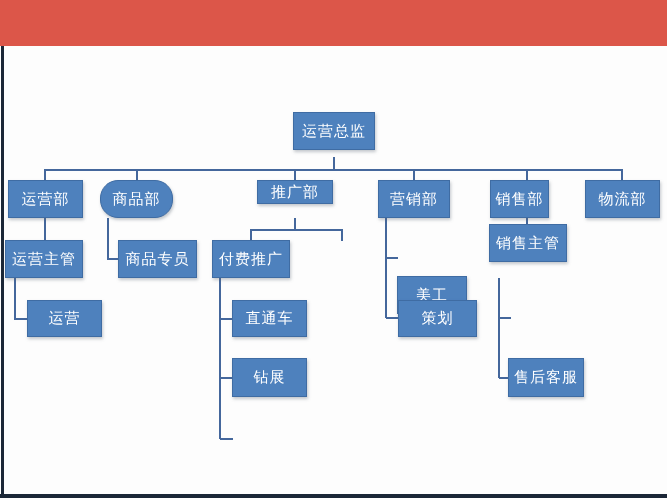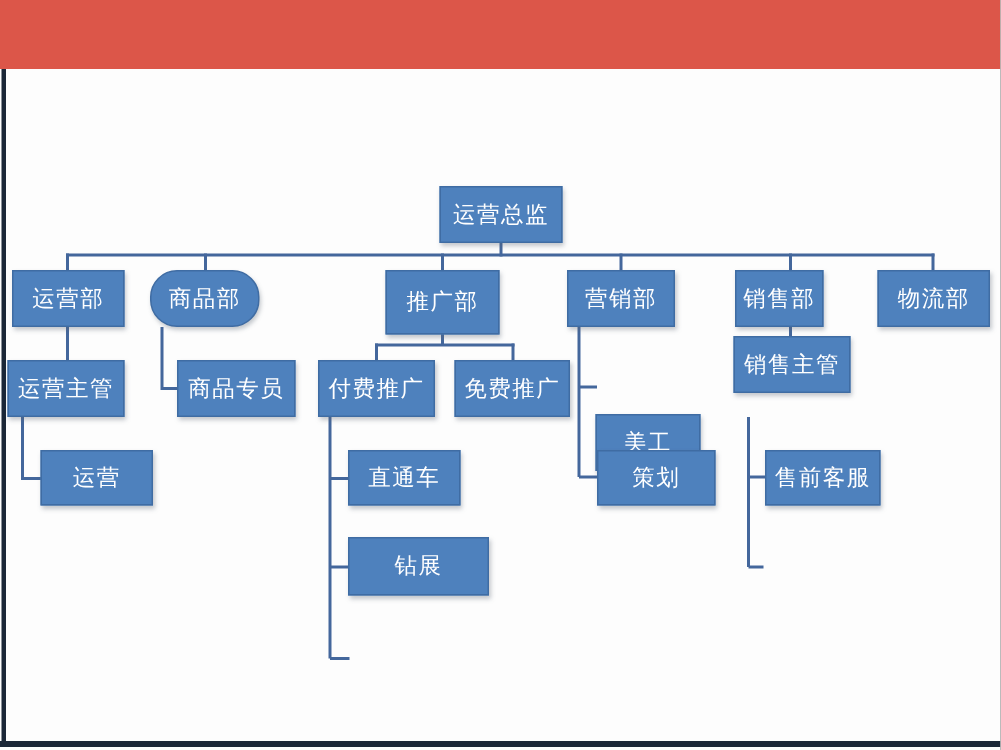--- a/index.html
+++ b/index.html
@@ -71,37 +71,36 @@
     </g>
 
     <g>
       <line x1="527" y1="218" x2="527" y2="241"></line>
       <line x1="499" y1="278" x2="499" y2="378"></line>
       <line x1="499" y1="318" x2="511" y2="318"></line>
       <line x1="499" y1="378" x2="509" y2="378"></line>
     </g>
   </svg>
 
-  <div class="node" style="left:293px;top:124px;width:82px;height:38px;">运营总监</div>
+  <div class="node" style="left:293px;top:112px;width:82px;height:38px;">运营总监</div>
 
   <div class="node" style="left:8px;top:180px;width:75px;height:38px;">运营部</div>
   <div class="node" style="left:100px;top:180px;width:73px;height:38px;border-radius:18px;">商品部</div>
-  <div class="node" style="left:257px;top:180px;width:76px;height:43px;">推广部</div>
+  <div class="node" style="left:257px;top:180px;width:76px;height:24px;">推广部</div>
   <div class="node" style="left:378px;top:180px;width:72px;height:38px;">营销部</div>
   <div class="node" style="left:490px;top:180px;width:59px;height:38px;">销售部</div>
   <div class="node" style="left:585px;top:180px;width:75px;height:38px;">物流部</div>
 
   <div class="node" style="left:5px;top:240px;width:78px;height:38px;">运营主管</div>
   <div class="node" style="left:118px;top:240px;width:79px;height:38px;text-align:center;">商品专员</div>
   <div class="node" style="left:212px;top:240px;width:78px;height:38px;">付费推广</div>
-  <div class="node" style="left:303px;top:240px;width:77px;height:38px;">免费推广</div>
   <div class="node" style="left:397px;top:240px;width:70px;height:38px;margin-top:36px;">美工</div>
   <div class="node" style="left:489px;top:224px;width:78px;height:38px;text-align:center;">销售主管</div>
 
   <div class="node" style="left:27px;top:300px;width:75px;height:37px;">运营</div>
   <div class="node" style="left:232px;top:300px;width:75px;height:37px;">直通车</div>
   <div class="node" style="left:398px;top:300px;width:79px;height:37px;">策划</div>
-  <div class="node" style="left:510px;top:300px;width:77px;height:37px;">售前客服</div>
 
-  <div class="node" style="left:232px;top:358px;width:94px;height:39px;">钻展</div>
+  <div class="node" style="left:232px;top:358px;width:75px;height:39px;">钻展</div>
+  <div class="node" style="left:508px;top:358px;width:76px;height:39px;">售后客服</div>
 
 
 </div>
 
 </body></html>

